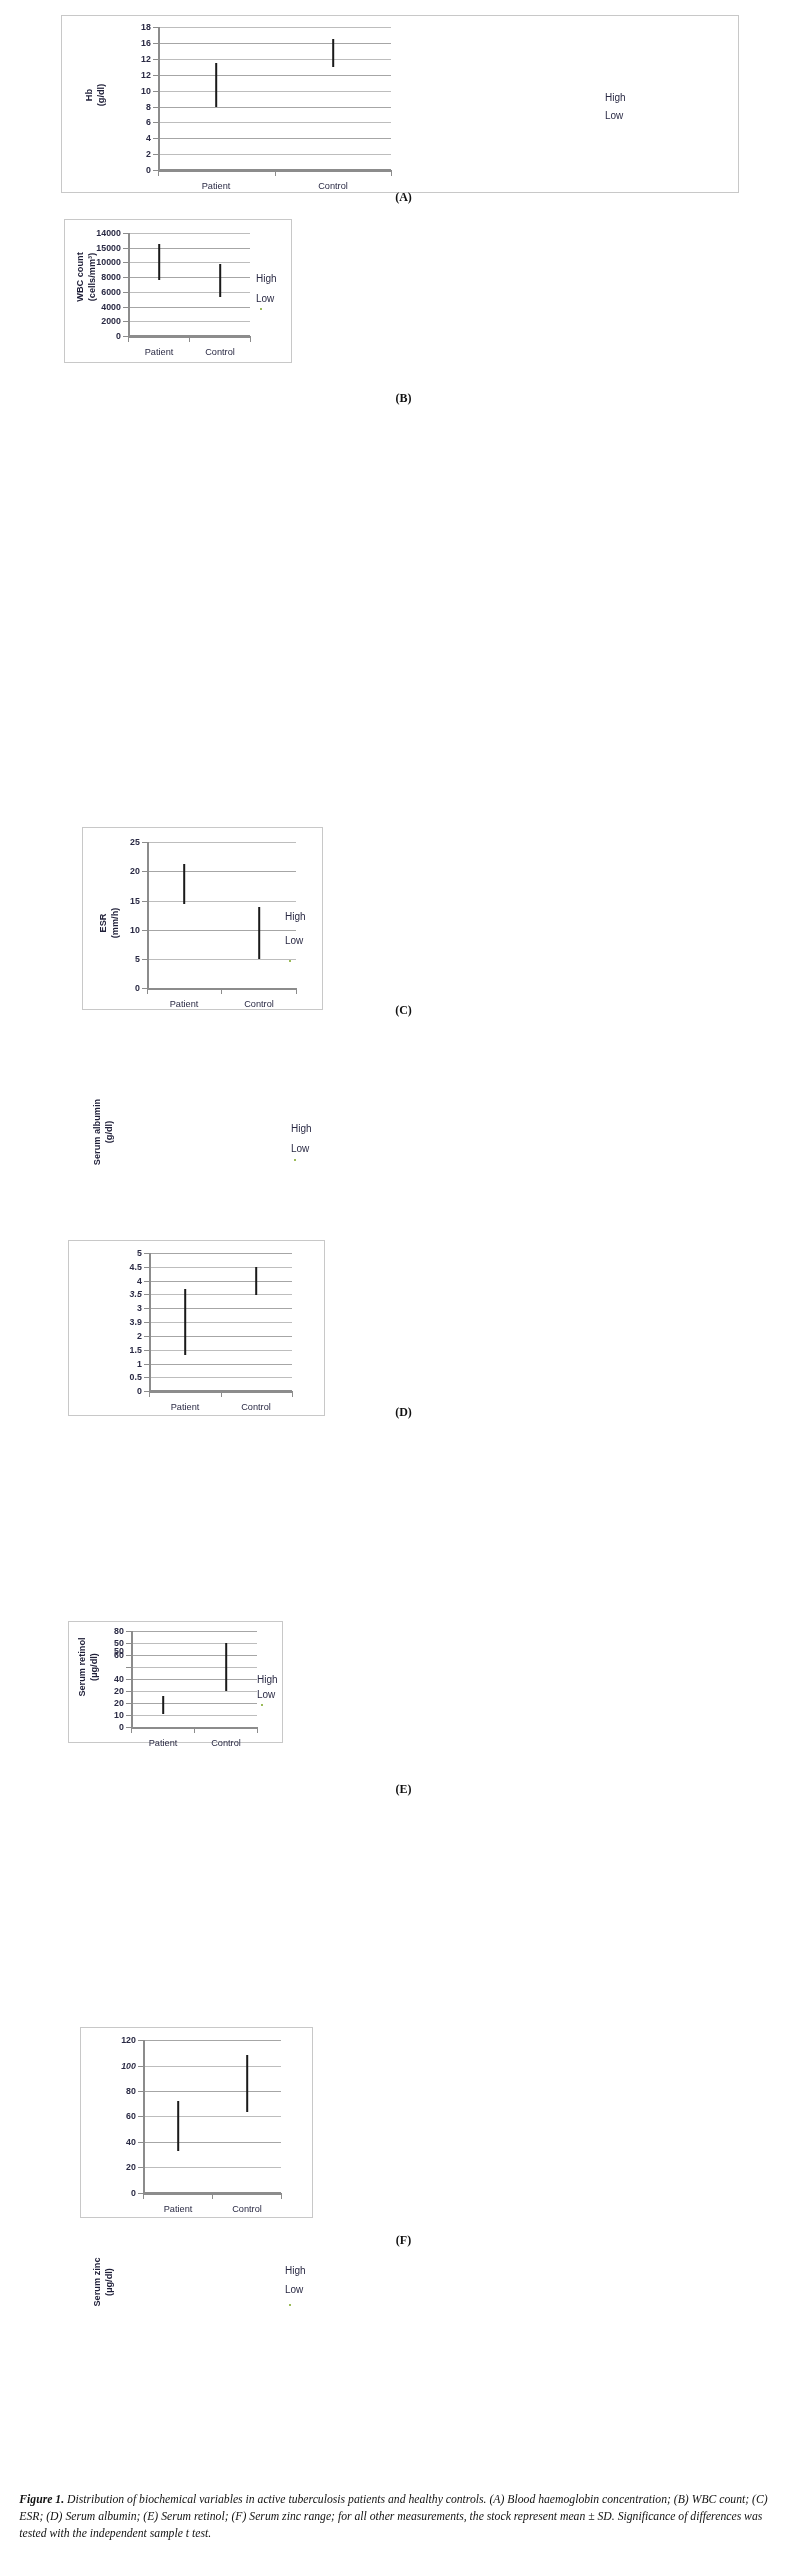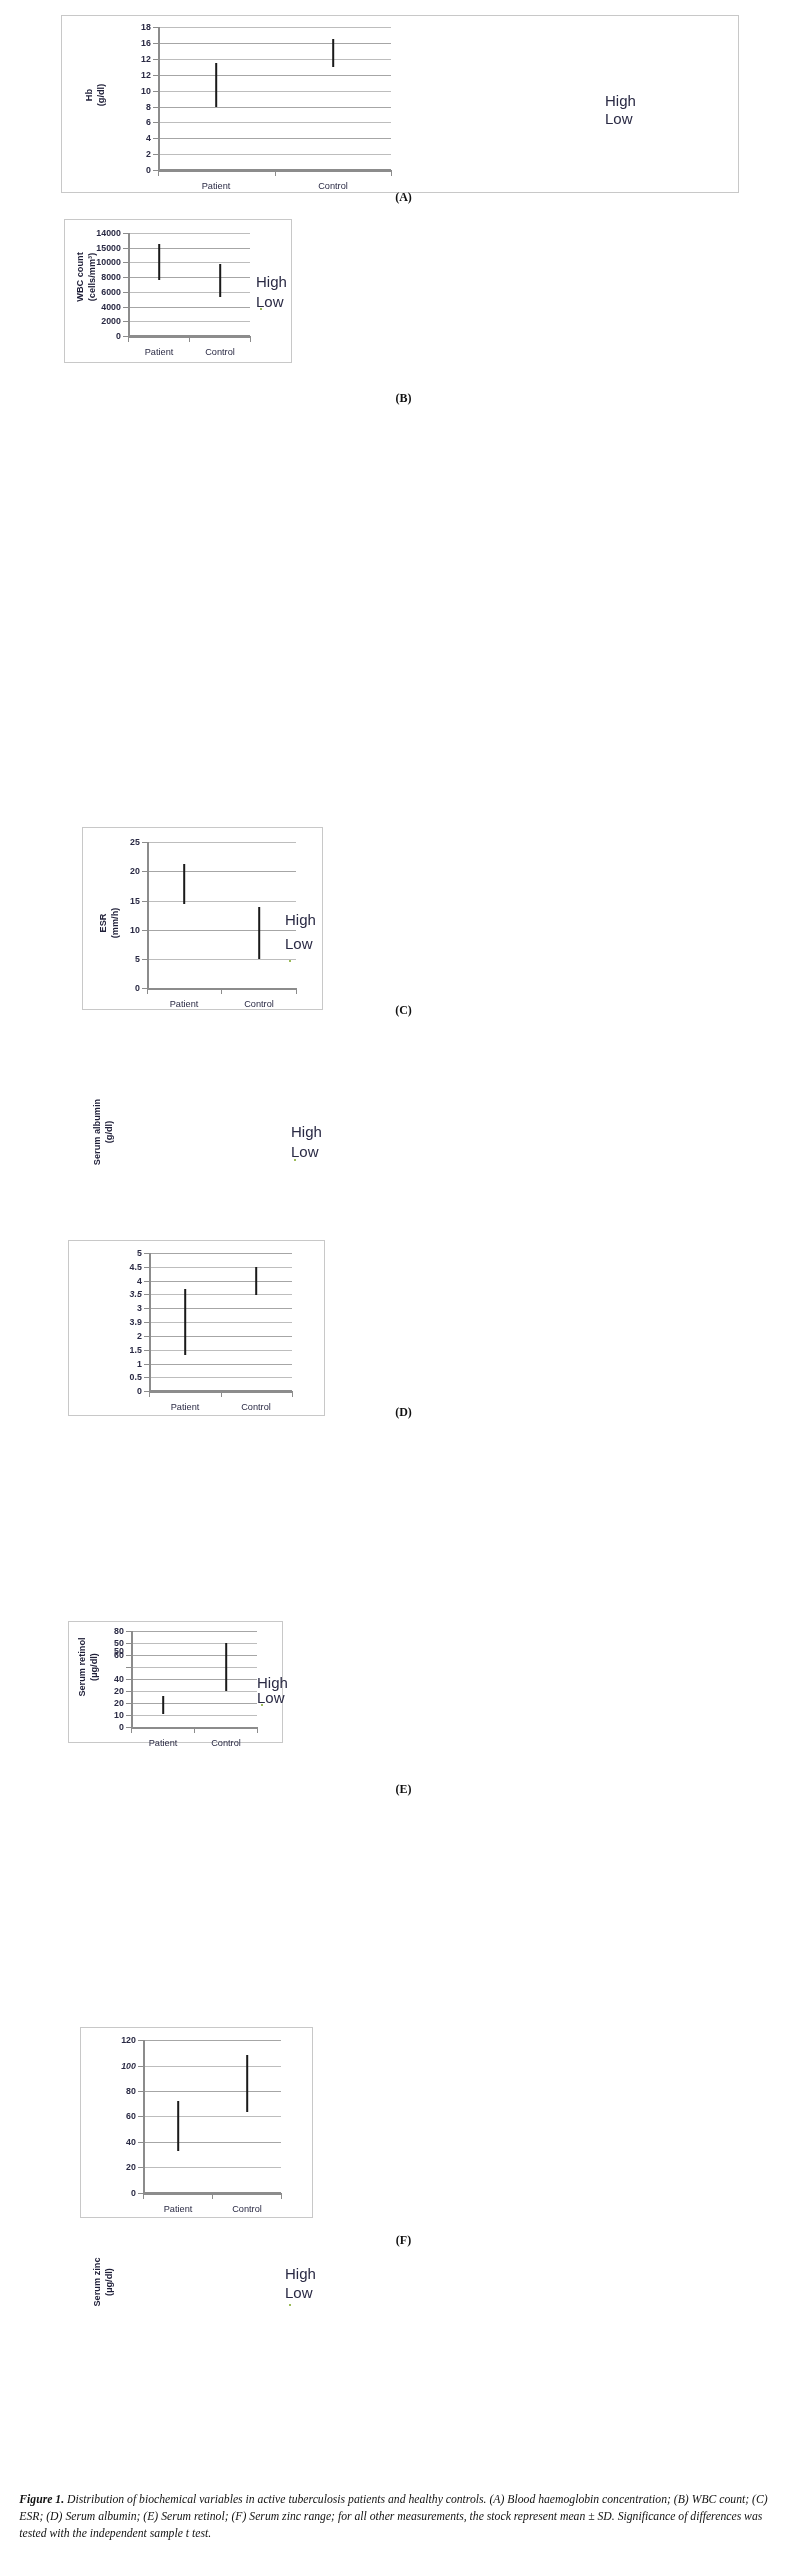--- a/index.html
+++ b/index.html
@@ -81,21 +81,21 @@
     transform:rotate(-90deg);
     font-size:9.2px;
     font-weight:bold;
     color:#1f1f38;
     text-align:center;
     line-height:1.25;
     white-space:nowrap;
   }
   .legend-entry {
     position:absolute;
-    font-size:15px;
+    font-size:10px;
     color:#2a2a44;
     white-space:nowrap;
   }
   .legend-dot {
     position:absolute;
     width:2.4px; height:2.4px;
     background:#9bbb59;
   }
 
   

